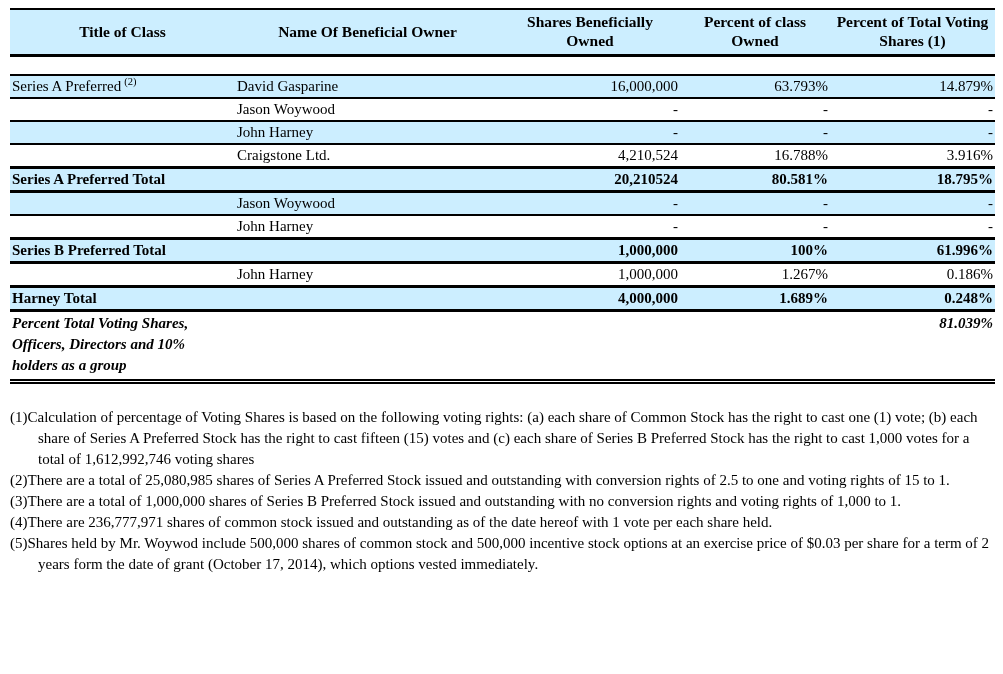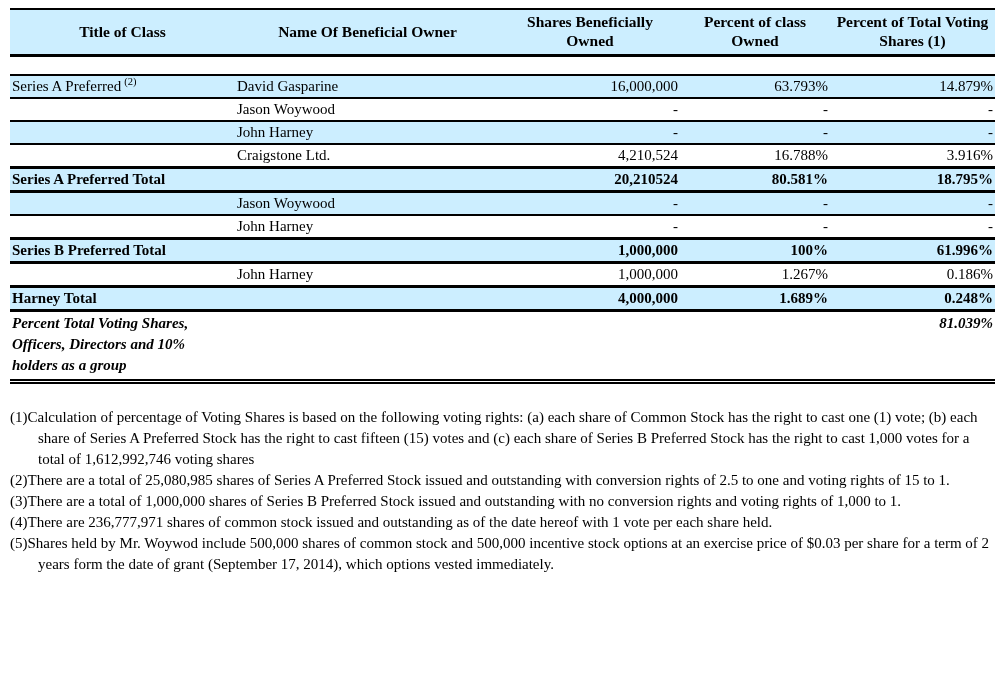--- a/index.html
+++ b/index.html
@@ -187,16 +187,16 @@
         </tr>
       </tbody>
   </table>
 
   <div class="footnotes">
 
   <div class="footnote"><span>(1)</span><span>Calculation of percentage of Voting Shares is based on the following voting rights: (a) each share of Common Stock has the right to cast one (1) vote; (b) each share of Series A Preferred Stock has the right to cast fifteen (15) votes and (c) each share of Series B Preferred Stock has the right to cast 1,000 votes for a total of 1,612,992,746 voting shares</span></div>
       <div class="footnote"><span>(2)</span><span>There are a total of 25,080,985 shares of Series A Preferred Stock issued and outstanding with conversion rights of 2.5 to one and voting rights of 15 to 1.</span></div>
       <div class="footnote"><span>(3)</span><span>There are a total of 1,000,000 shares of Series B Preferred Stock issued and outstanding with no conversion rights and voting rights of 1,000 to 1.</span></div>
       <div class="footnote"><span>(4)</span><span>There are 236,777,971 shares of common stock issued and outstanding as of the date hereof with 1 vote per each share held.</span></div>
-      <div class="footnote"><span>(5)</span><span>Shares held by Mr. Woywod include 500,000 shares of common stock and 500,000 incentive stock options at an exercise price of $0.03 per share for a term of 2 years form the date of grant (September 17, 2014), which options vested immediately.</span></div>
+      <div class="footnote"><span>(5)</span><span>Shares held by Mr. Woywod include 500,000 shares of common stock and 500,000 incentive stock options at an exercise price of $0.03 per share for a term of 2 years form the date of grant (October 17, 2014), which options vested immediately.</span></div>
     </div>
 
 </div>
 
 </body></html>

